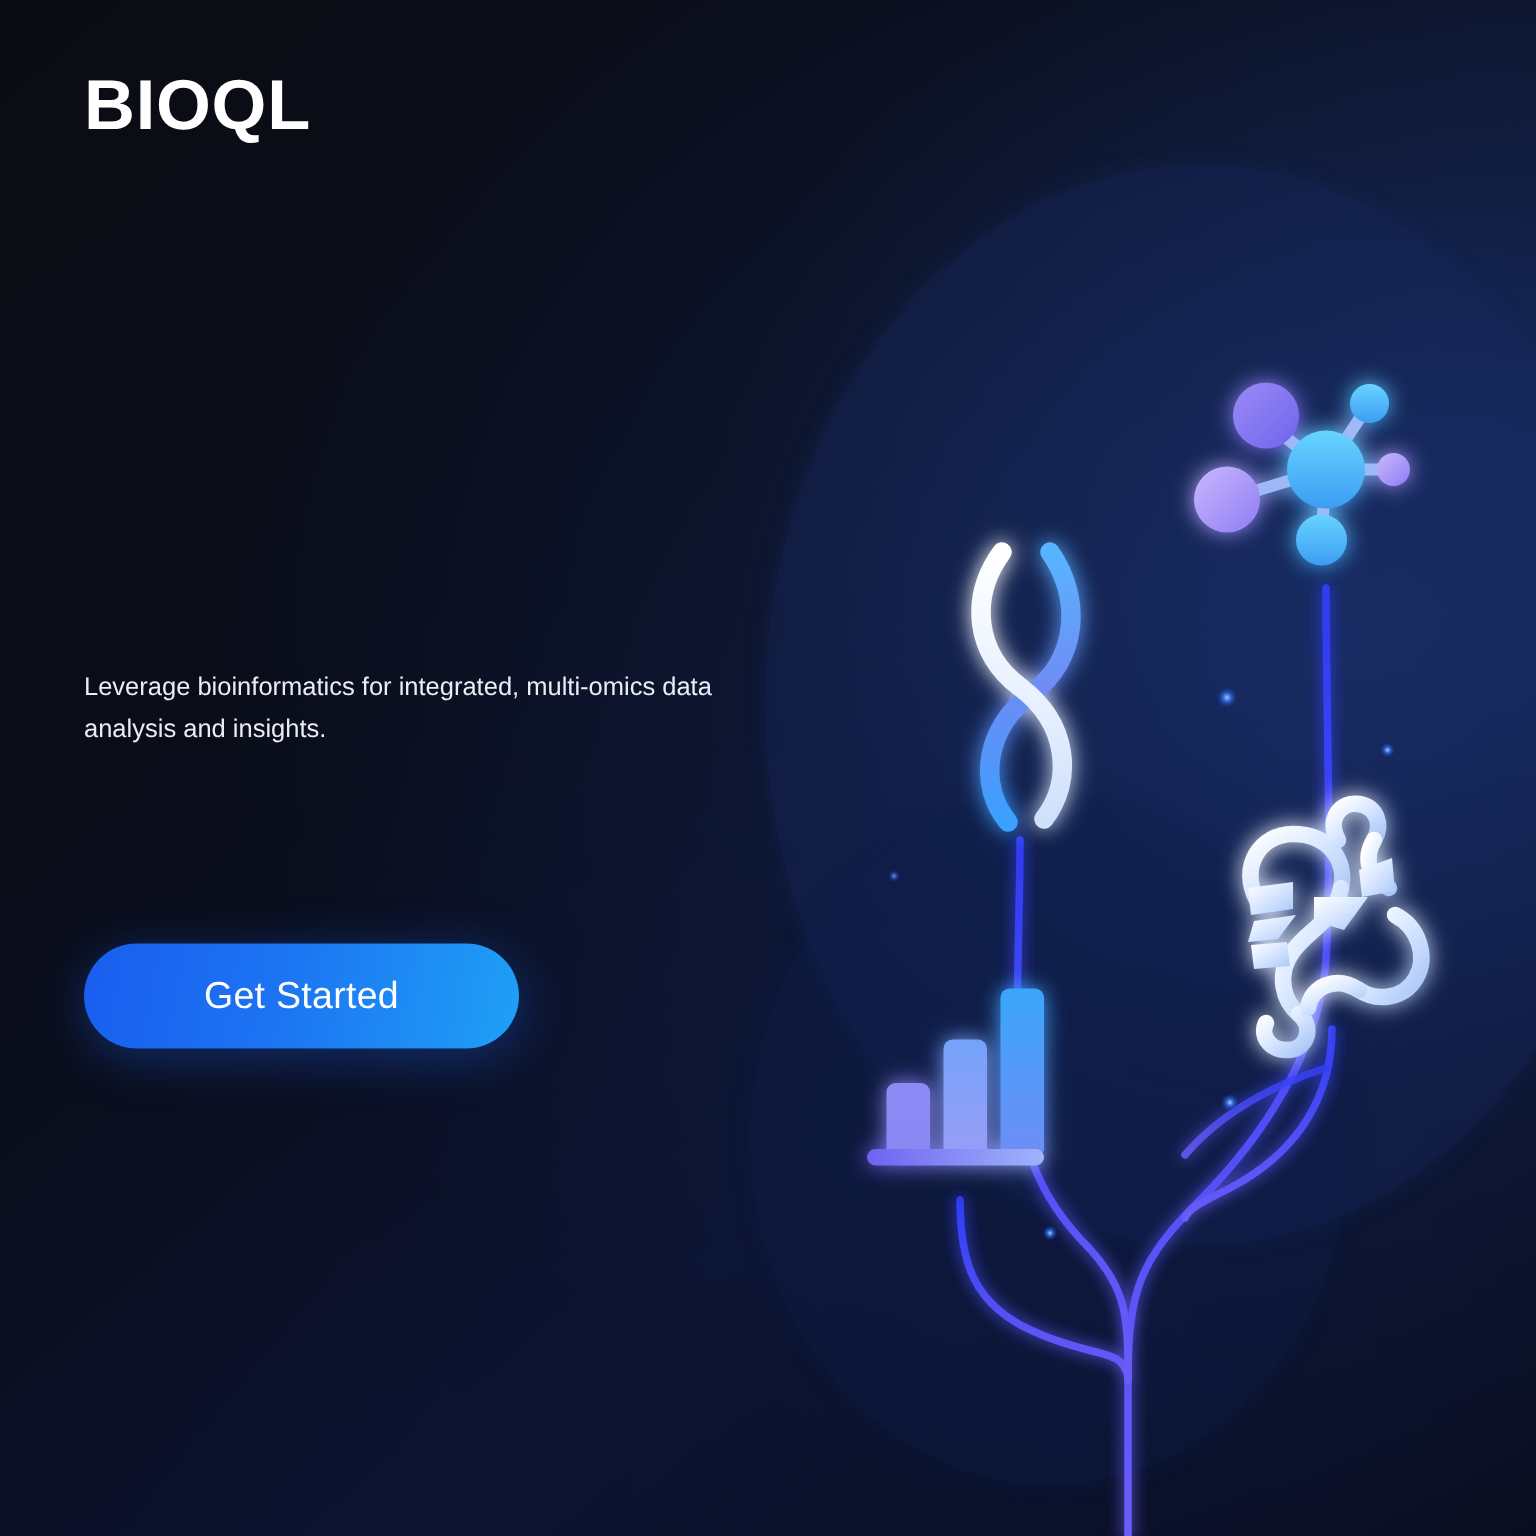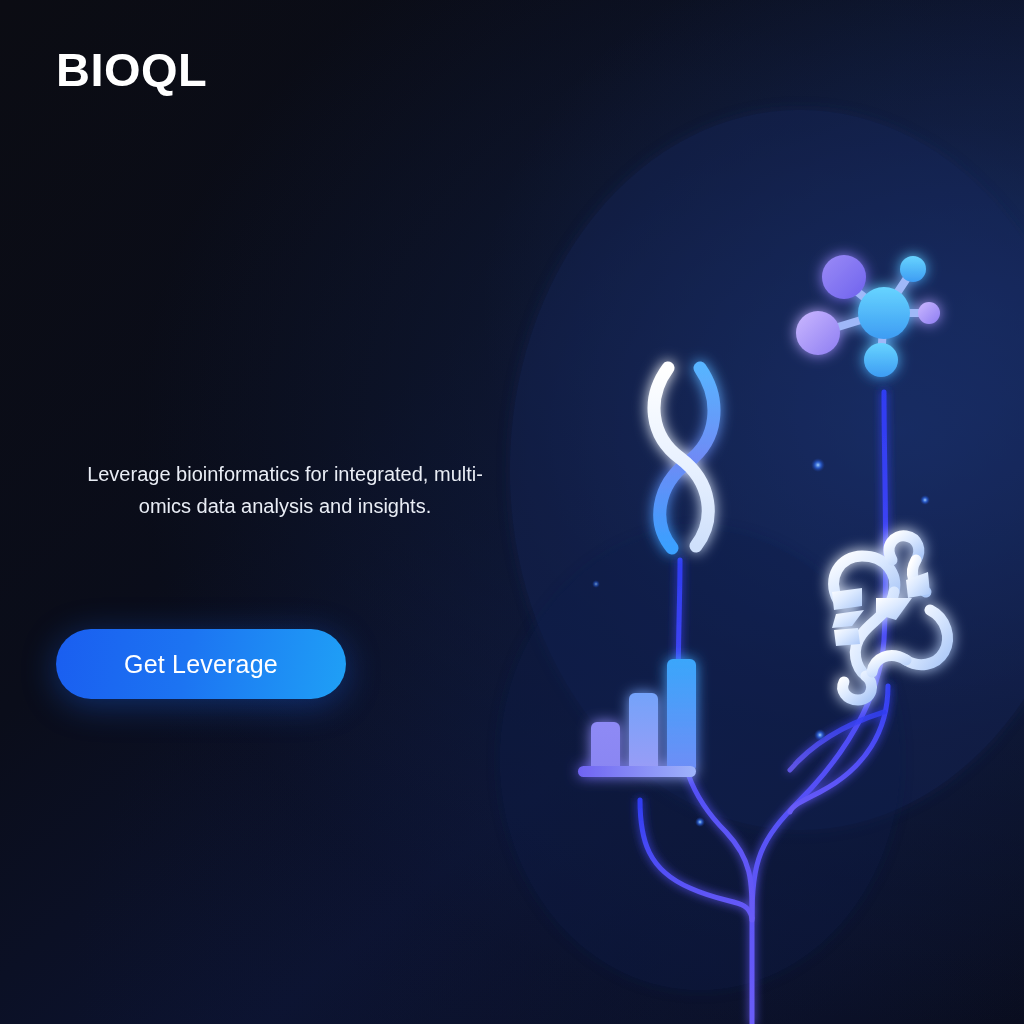--- a/index.html
+++ b/index.html
@@ -42,26 +42,25 @@
     letter-spacing: -1px;
     color: #ffffff;
     margin: 0;
     white-space: pre-line;
   }
   .subhead {
     position: absolute;
     left: 56px;
     top: 444px;
     width: 430px;
-    font-size: 20px;
+    font-size: 17px;
     line-height: 1.62;
     color: #e9edf5;
-    margin: 14px;
+    margin: 0;
     font-weight: normal;
-    text-align: center;
   }
   .cta {
     position: absolute;
     left: 56px;
     top: 629px;
     width: 290px;
     height: 70px;
     border: none;
     border-radius: 35px;
     background: linear-gradient(100deg, #1a5ef0 0%, #1c74f2 45%, #1fa0f6 100%);
@@ -251,15 +250,15 @@
       <rect x="667" y="659" width="29" height="113" rx="6" fill="url(#gradBar3)"></rect>
       <rect x="578" y="766" width="118" height="11" rx="5.5" fill="url(#gradBase)"></rect>
     </g>
   </svg>
 
   <div class="logo">BIOQL</div>
 
 
   <p class="subhead">Leverage bioinformatics for integrated, multi-omics data analysis and insights.</p>
 
-  <button class="cta">Get Leverage</button>
+  <button class="cta">Get Started</button>
 
 </div>
 
 </body></html>

